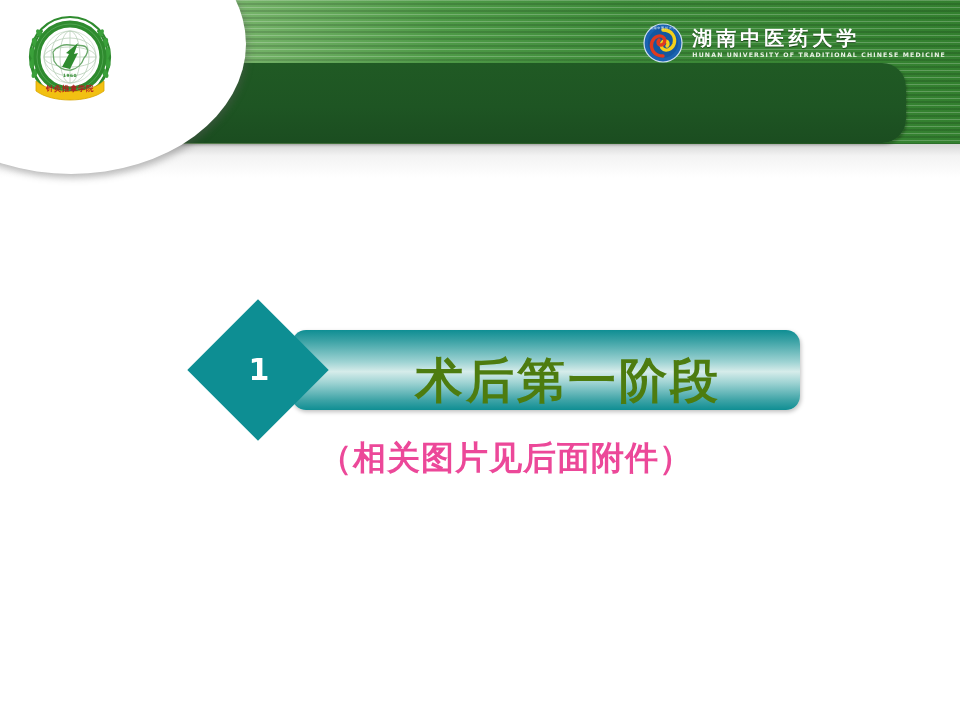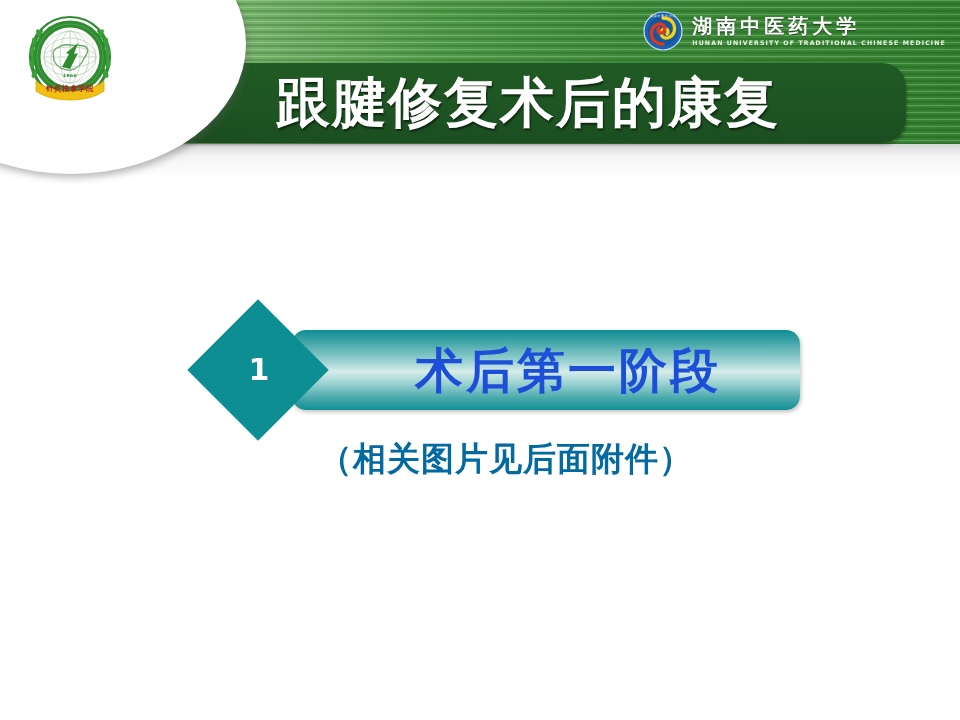--- a/index.html
+++ b/index.html
@@ -116,21 +116,21 @@
     width: 96px;
     height: 96px;
     text-decoration: underline;
   }
   .emblem svg { display:block; width:96px; height:96px; }
 
   
   .univ-logo {
     position: absolute;
     right: 14px;
-    top: 8px;
+    top: 20px;
     height: 46px;
     display: flex;
     align-items: center;
     gap: 9px;
   }
   .univ-mark { width: 40px; height: 40px; flex: 0 0 40px; }
   .univ-mark svg { display:block; width:40px; height:40px; }
   .univ-wordmark {
     display: flex;
     flex-direction: column;
@@ -186,29 +186,29 @@
         #d6ecea 52%,
         #9ed3d3 66%,
         #3da3a6 88%,
         #0f8e93 100%);
     box-shadow: 1px 2px 4px rgba(0,0,0,0.25);
   }
 
   .step-banner-label {
     position: absolute;
     left: 96px;
-    top: 22px;
+    top: 32px;
     width: 508px;
     height: 80px;
     display: flex;
     align-items: center;
     justify-content: center;
     padding-left: 44px;
     box-sizing: border-box;
-    color: #1d4ed8;
+    color: #4d7c0f;
     font-size: 48px;
     font-weight: bold;
     letter-spacing: 3px;
     line-height: 1;
     white-space: nowrap;
   }
 
   
   .step-diamond {
     position: absolute;
@@ -240,40 +240,40 @@
     box-sizing: border-box;
   }
 
   
   .step-note {
     position: absolute;
     left: 196px;
     top: 292px;
     width: 620px;
     text-align: center;
-    color: #0369a1;
+    color: #ec4899;
     font-size: 33px;
     font-weight: bold;
     letter-spacing: 1px;
     line-height: 1.15;
     white-space: nowrap;
+    font-family: Liberation Serif, serif;
   }
 </style>
 </head>
 <body>
 
 <div class="slide">
 
   <div class="header">
 
     <div class="header-stripes"></div>
     <div class="header-shadow"></div>
 
     <div class="title-plate"></div>
-    <div class="title-text">跟腱修复术后的康复</div>
 
     <div class="header-oval"></div>
 
     <div class="emblem">
       <svg viewBox="0 0 96 96" xmlns="http://www.w3.org/2000/svg" aria-hidden="true">
 
         <circle cx="48" cy="44" r="40" fill="none" stroke="#2e8b2e" stroke-width="2.2"></circle>
         <g stroke="#2e8b2e" stroke-width="2" fill="none" stroke-linecap="round">
           <path d="M18 70 C6 54 8 32 20 18"></path>
           <path d="M78 70 C90 54 88 32 76 18"></path>

